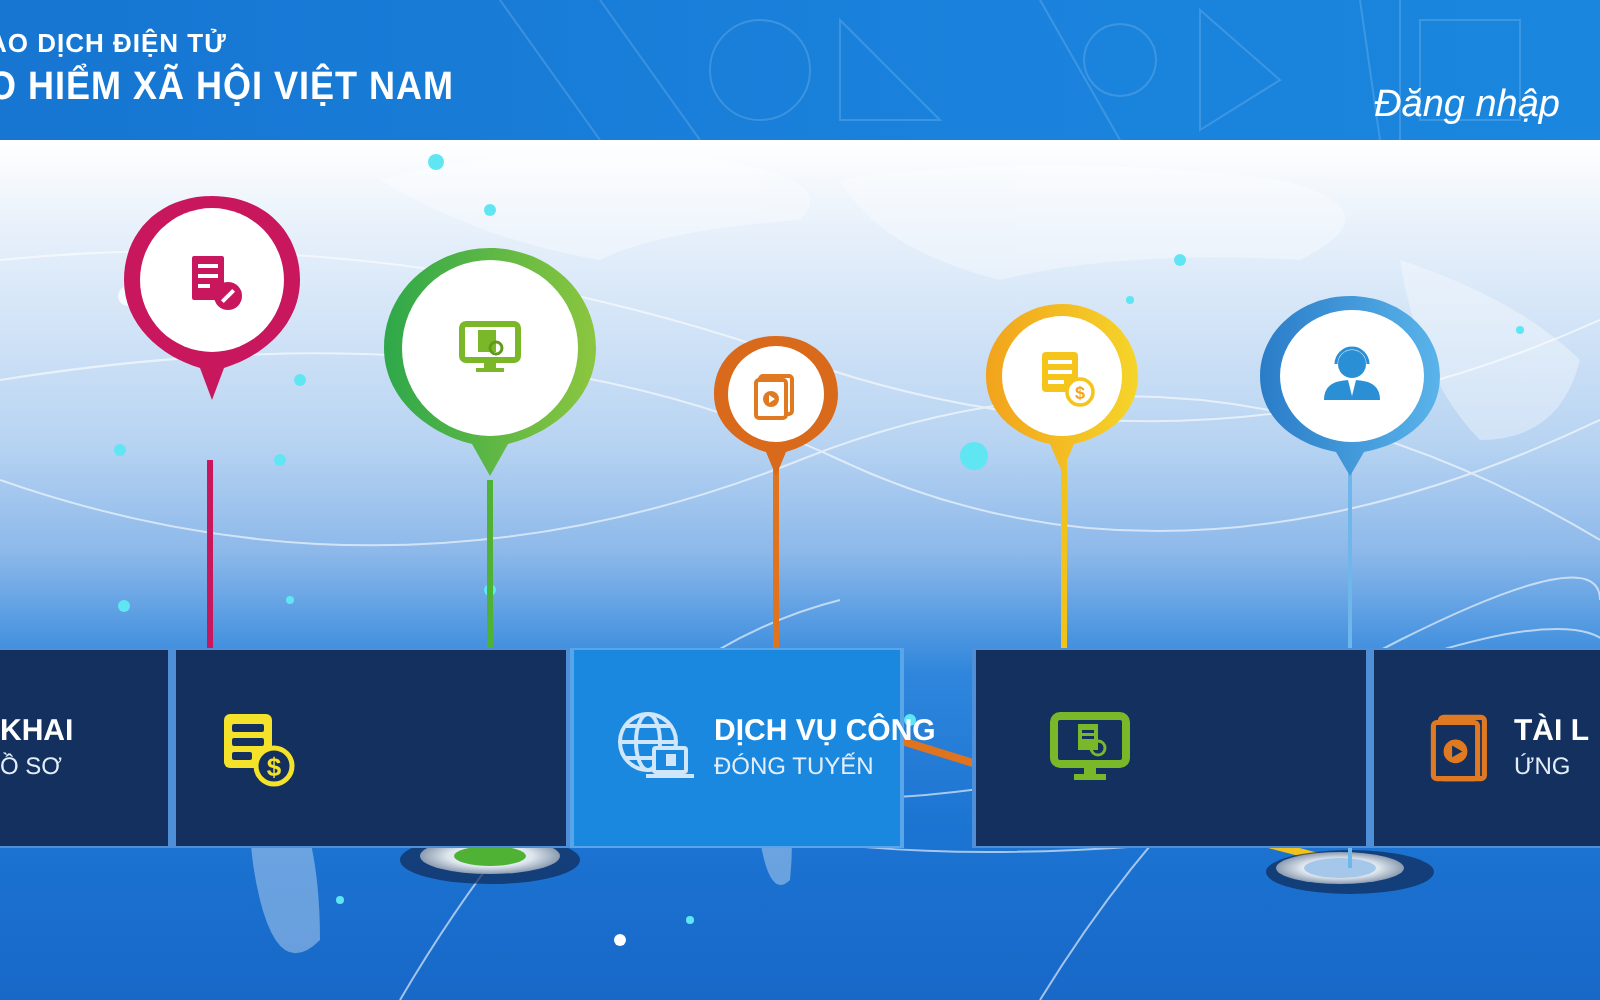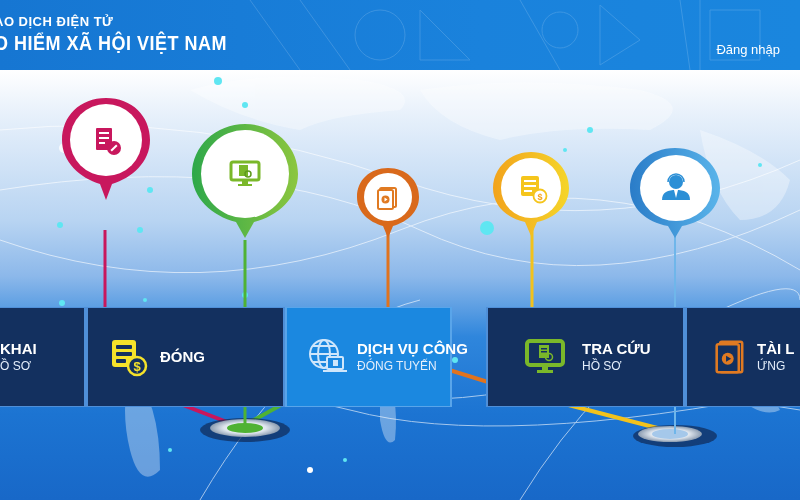--- a/index.html
+++ b/index.html
@@ -8,33 +8,33 @@
 
   .header {
     position: absolute; left: 0; top: 0; width: 800px; height: 70px;
     background: linear-gradient(90deg, #1676d2 0%, #1a82dc 60%, #1a86de 100%);
     overflow: hidden;
   }
   .header-pattern { position: absolute; inset: 0; opacity: 0.15; }
   .brand { position: absolute; left: -6px; top: 14px; color: #fff; }
   .brand-line1 { font-size: 13px; font-weight: bold; letter-spacing: 0.5px; }
   .brand-line2 { font-size: 18px; font-weight: bold; margin-top: 3px; letter-spacing: 0.5px; transform: scaleY(1.1); transform-origin: left top; }
-  .login-link { position: absolute; right: 20px; top: 42px; color: #fff; font-size: 13px; text-decoration: none; cursor: pointer; }
+  .login-link { position: absolute; right: 20px; top: 42px; color: #fff; font-size: 19px; text-decoration: none; cursor: pointer; font-style: italic; }
 
   .stage {
     position: absolute; left: 0; top: 70px; width: 800px; height: 430px;
     background: linear-gradient(180deg, #ffffff 0%, #e8f1fb 10%, #b8d4f2 35%, #8cb8ea 48%, #2f86dc 62%, #1c74d2 80%, #1868c8 100%);
     overflow: hidden;
   }
   .stage svg.bg { position: absolute; left: 0; top: 0; }
 
   .pin { position: absolute; }
   .pin svg { display: block; }
 
-  .menu-bar { position: absolute; left: 0; top: 237px; width: 800px; height: 100px; }
+  .menu-bar { position: absolute; left: 0; top: 254px; width: 800px; height: 100px; }
   .menu-item {
     position: absolute; top: 0; height: 100px;
     background: #13305f;
     display: flex; align-items: center;
     border-left: 2px solid #4f8fd8; border-right: 2px solid #4f8fd8;
     border-top: 1px solid #4f8fd8; border-bottom: 1px solid #4f8fd8;
     cursor: pointer;
   }
   .menu-item.active { background: #1b88e0; border-color: #59a5ea; }
   .menu-icon { width: 40px; height: 40px; flex: none; }
@@ -255,21 +255,20 @@
     <div class="menu-item" style="left:86px; width:199px; padding-left:22px;">
       <svg class="menu-icon" viewBox="0 0 40 40">
         <rect x="2" y="3" width="24" height="27" rx="3" fill="#f5e22a"></rect>
         <rect x="6" y="8" width="16" height="4" rx="1" fill="#13305f"></rect>
         <rect x="6" y="15" width="16" height="4" rx="1" fill="#13305f"></rect>
         <rect x="6" y="22" width="10" height="4" rx="1" fill="#13305f"></rect>
         <circle cx="27" cy="29" r="9" fill="#13305f" stroke="#f5e22a" stroke-width="2.5"></circle>
         <text x="27" y="34" font-size="13" font-family="Liberation Sans, sans-serif" font-weight="bold" fill="#f5e22a" text-anchor="middle">$</text>
       </svg>
       <div class="menu-text">
-        <div class="menu-title">ĐÓNG</div>
       </div>
     </div>
 
     <div class="menu-item active" style="left:285px; width:167px; padding-left:20px;">
       <svg class="menu-icon" viewBox="0 0 40 40">
         <g fill="none" stroke="#cfe6fb" stroke-width="2">
           <circle cx="17" cy="17" r="14"></circle>
           <ellipse cx="17" cy="17" rx="6" ry="14"></ellipse>
           <line x1="3" y1="17" x2="31" y2="17"></line>
           <line x1="6" y1="9" x2="28" y2="9"></line>
@@ -288,24 +287,20 @@
     <div class="menu-item" style="left:486px; width:199px; padding-left:34px;">
       <svg class="menu-icon" viewBox="0 0 40 40" style="width:46px;height:40px;">
         <rect x="2" y="4" width="36" height="24" rx="3" fill="none" stroke="#7ab82a" stroke-width="4"></rect>
         <rect x="14" y="8" width="10" height="13" fill="#7ab82a"></rect>
         <rect x="16" y="11" width="6" height="1.5" fill="#13305f"></rect>
           <rect x="16" y="14" width="6" height="1.5" fill="#13305f"></rect>
         <circle cx="24" cy="20" r="3.5" fill="none" stroke="#7ab82a" stroke-width="1.5"></circle>
         <rect x="17" y="28" width="6" height="5" fill="#7ab82a"></rect>
         <rect x="12" y="33" width="16" height="3" fill="#7ab82a"></rect>
       </svg>
-      <div class="menu-text" style="margin-left:14px;">
-        <div class="menu-title">TRA CỨU</div>
-        <div class="menu-sub">HỒ SƠ</div>
-      </div>
     </div>
 
     <div class="menu-item" style="left:685px; width:120px; padding-left:28px;">
       <svg class="menu-icon" viewBox="0 0 40 40" style="width:34px;">
         <rect x="6" y="2" width="26" height="36" rx="2" fill="#13305f" stroke="#e07a22" stroke-width="3"></rect>
         <rect x="2" y="5" width="26" height="33" rx="2" fill="#13305f" stroke="#e07a22" stroke-width="3"></rect>
         <circle cx="15" cy="22" r="7" fill="#e07a22"></circle>
         <path d="M13 18.5 L19 22 L13 25.5 Z" fill="#13305f"></path>
       </svg>
       <div class="menu-text" style="margin-left:8px;">

